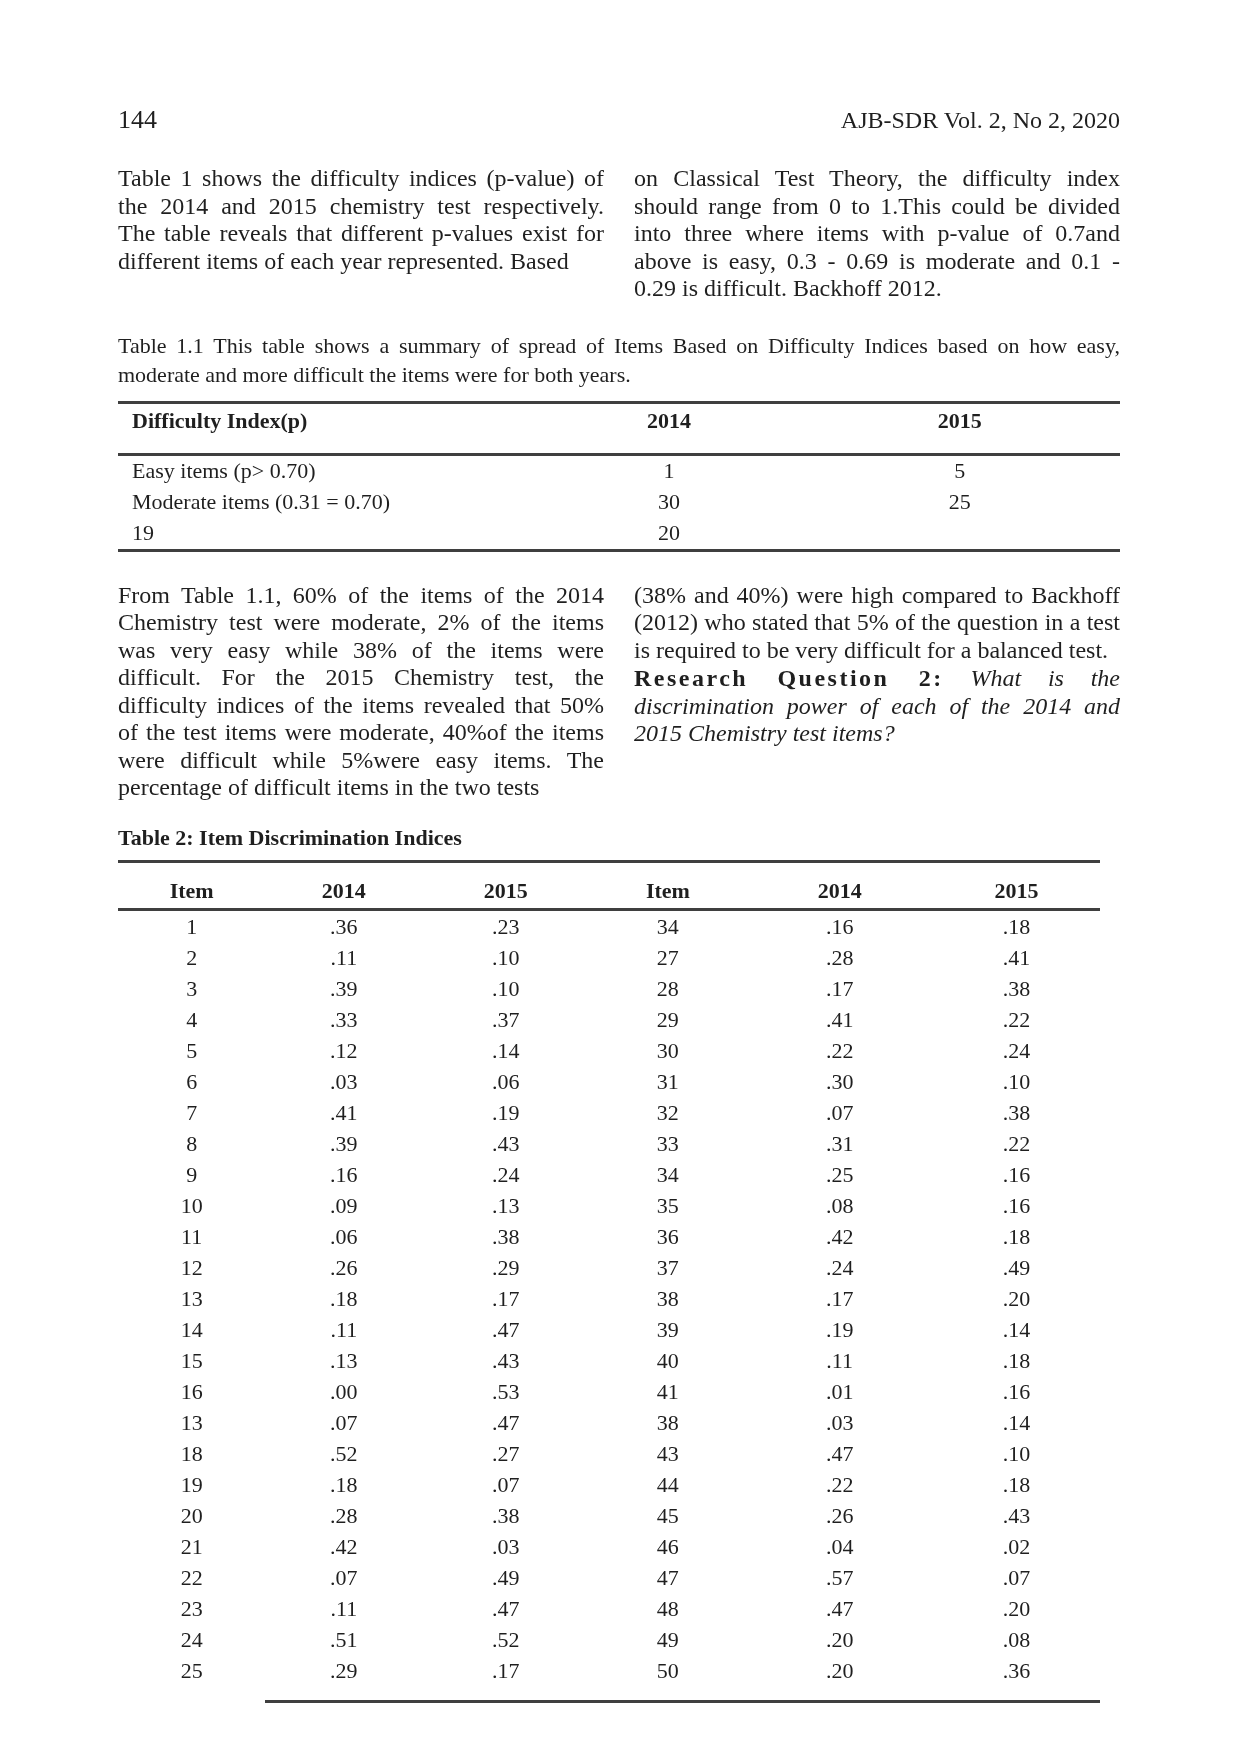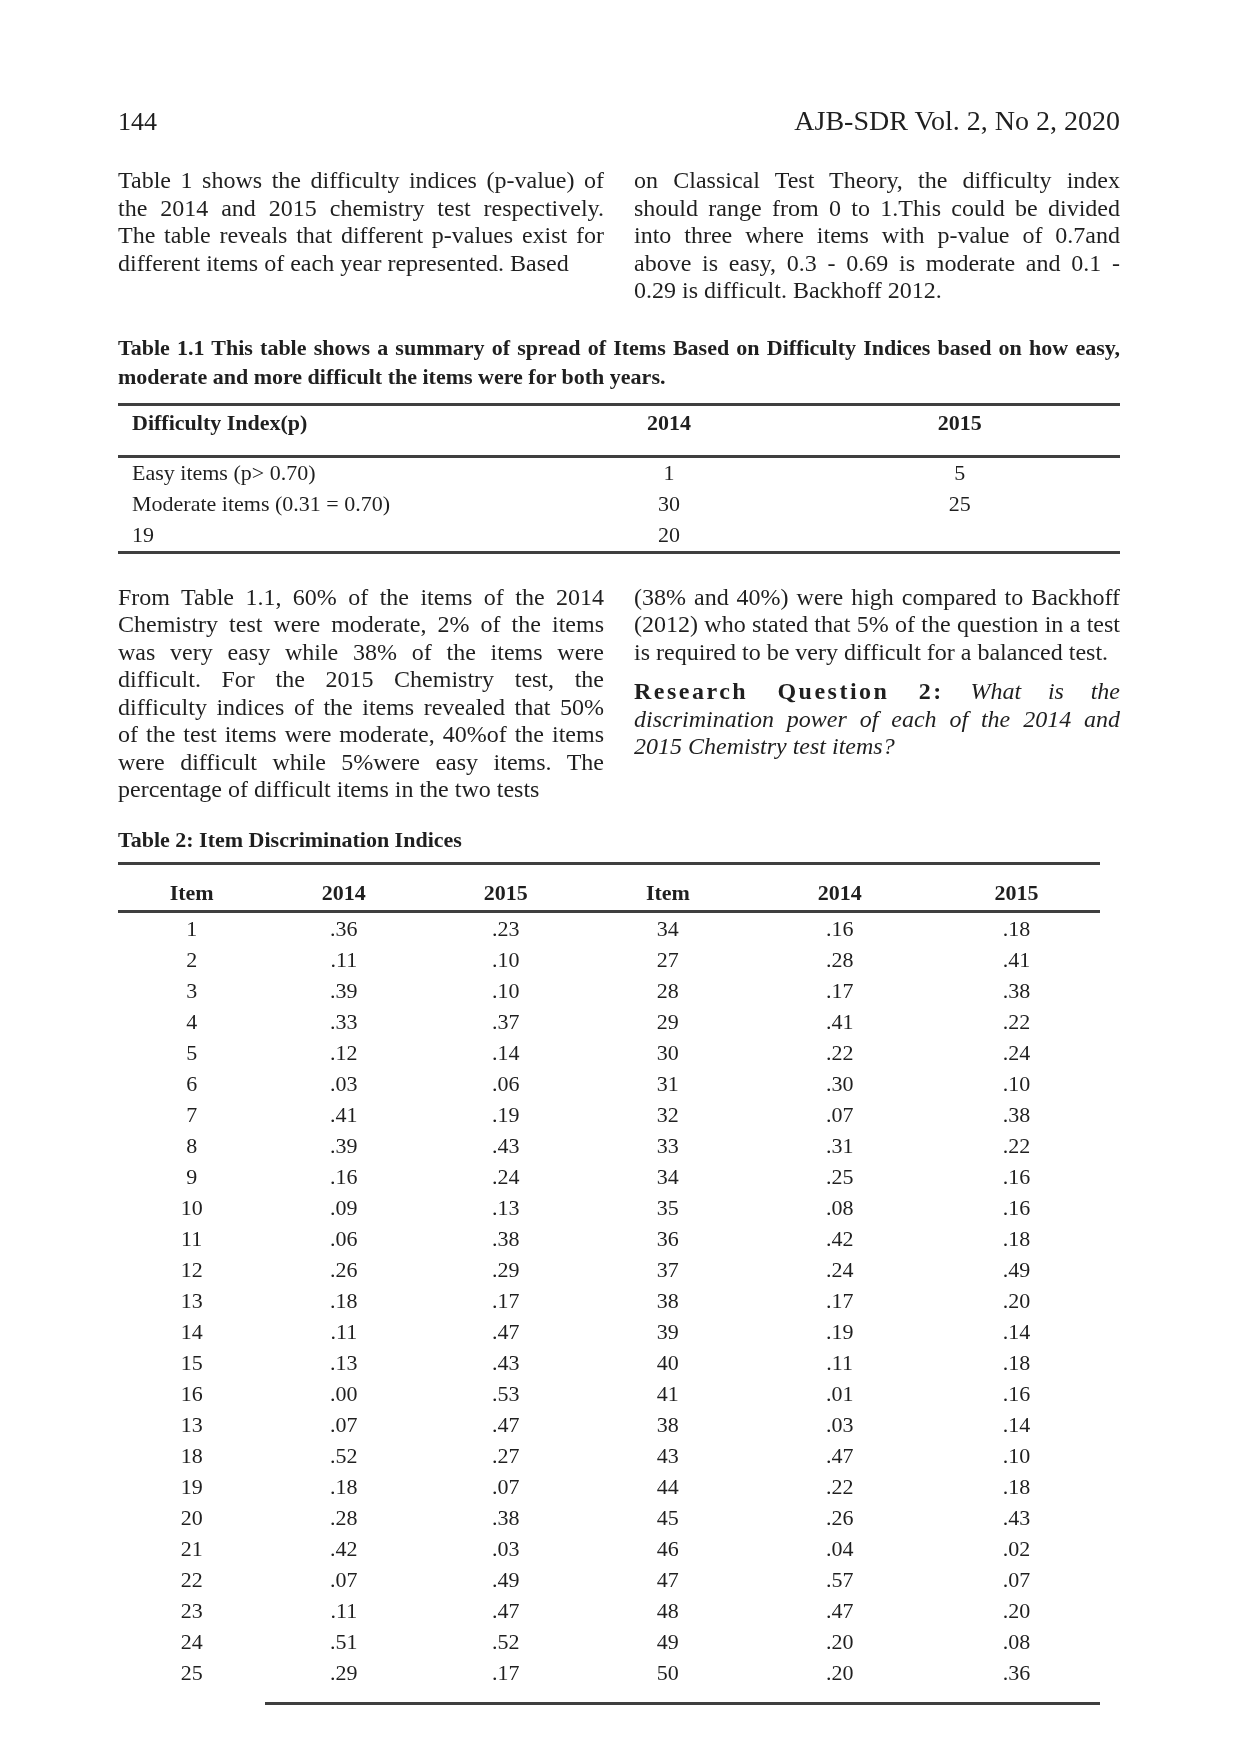--- a/index.html
+++ b/index.html
@@ -15,34 +15,34 @@
     box-sizing: border-box;
     width: 100%; height: 100%;
     padding: 105px 121px 0 118px;
   }
   .page-header {
     display: flex;
     justify-content: space-between;
     align-items: baseline;
   }
   .page-number { font-size: 26px; }
-  .journal { font-size: 28px; margin-left: 11px; }
+  .journal { font-size: 24px; margin-left: 11px; }
 
   .two-col { display: flex; gap: 30px; margin-top: 30px; }
   .two-col .col { flex: 1 1 0; min-width: 0; }
   .body-text {
     font-size: 24px;
     line-height: 27.5px;
     text-align: justify;
     margin: 0;
   }
-  .para-gap { margin-top: 12px; }
+  .para-gap { margin-top: 1px; }
 
   .tbl-caption {
-    font-weight: bold;
+    font-weight: normal;
     font-size: 22px;
     line-height: 29px;
     text-align: justify;
     margin: 28px 0 0 0;
   }
   .tbl2-caption {
     font-weight: bold;
     font-size: 22px;
     line-height: 28px;
     margin: 22px 0 0 0;

